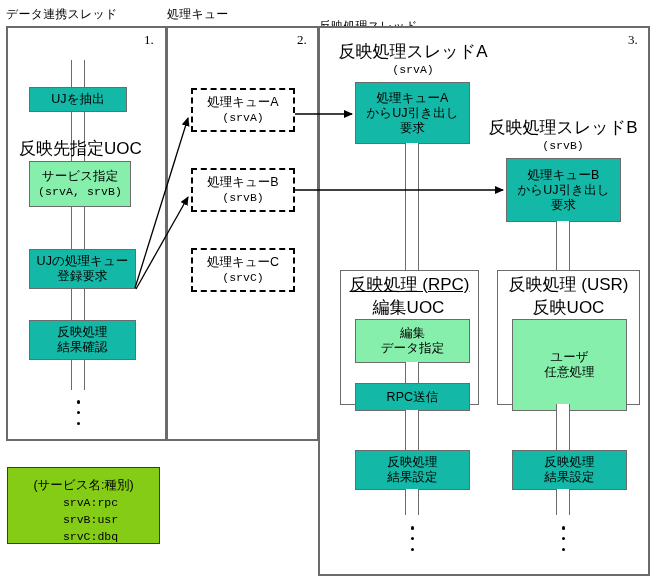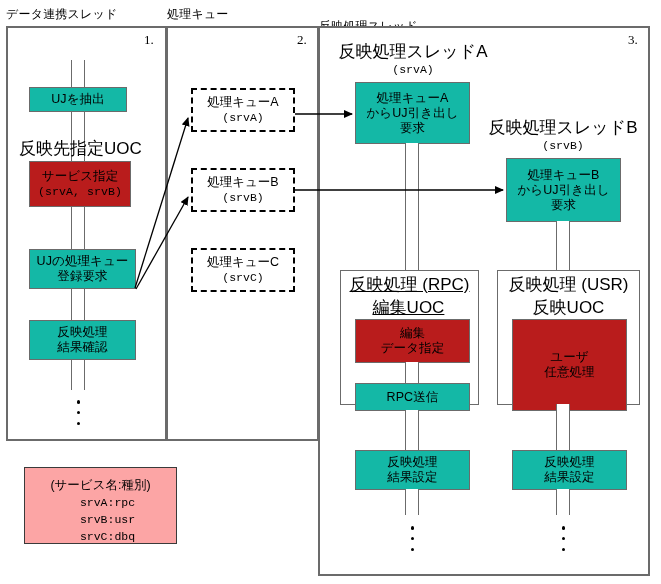--- a/index.html
+++ b/index.html
@@ -17,21 +17,21 @@
   .panel-num{position:absolute;font-size:13px;font-family:"Liberation Serif","DejaVu Serif",serif;}
 
   
   .pbox{
     position:absolute;box-sizing:border-box;background:#14b8a6;
     border:1.5px solid #6b6b6b;
     display:flex;align-items:center;justify-content:center;text-align:center;
     font-size:12.5px;line-height:15px;letter-spacing:0.1px;
   }
   
-  .uoc{background:#b91c1c;border:1.5px solid #6b6b6b;}
+  .uoc{background:#86efac;border:1.5px solid #6b6b6b;}
   
   .qbox{
     position:absolute;box-sizing:border-box;background:#fff;
     border:2px dashed #000;
     display:flex;align-items:center;justify-content:center;text-align:center;
     font-size:12.5px;line-height:15px;
   }
   
   .cbox{position:absolute;box-sizing:border-box;background:#fff;border:1.5px solid #6b6b6b;}
 
@@ -39,22 +39,22 @@
   .spine{position:absolute;background:#fff;border-left:1.5px solid #6b6b6b;border-right:1.5px solid #6b6b6b;box-sizing:border-box;}
 
   
   .cap{position:absolute;text-align:center;white-space:nowrap;font-size:17px;line-height:15px;}
 
   
   .vdots{position:absolute;display:flex;flex-direction:column;align-items:center;justify-content:space-between;}
   .vdots i{display:block;width:3.5px;height:3.5px;border-radius:50%;background:#000;}
 
   
-  .legend{position:absolute;border:1.5px solid #3a3a3a;background:#fca5a5;box-sizing:border-box;
-          font-size:12.5px;line-height:17px;margin-left:17px;}
+  .legend{position:absolute;border:1.5px solid #3a3a3a;background:#84cc16;box-sizing:border-box;
+          font-size:12.5px;line-height:17px;}
   .legend .l0{text-align:center;}
   .legend .li{text-align:center;padding-left:14px;}
 
   svg.overlay{position:absolute;left:0;top:0;width:661px;height:584px;pointer-events:none;}
   .mono{font-family:"Liberation Mono","DejaVu Sans Mono",monospace;font-size:11.5px;}
 </style>
 </head>
 <body>
 
 <div id="stage">
@@ -130,21 +130,21 @@
   <div class="pbox" style="left:506px;top:158px;width:115px;height:64px;white-space:pre-line;">
     <span>処理キューB
 からUJ引き出し
 要求</span>
   </div>
 
   <div class="spine" style="left:556px;top:221px;width:14px;height:50px;"></div>
 
   <div class="cbox" style="left:340px;top:270px;width:139px;height:135px;"></div>
   <div class="cap" style="left:340px;top:277px;width:139px;text-decoration:underline;">反映処理 (RPC)</div>
-  <div class="cap" style="left:340px;top:300px;width:137px;text-decoration:underline;">編集UOC</div>
+  <div class="cap" style="left:340px;top:300px;width:137px;">編集UOC</div>
 
   <div class="pbox uoc" style="left:355px;top:319px;width:115px;height:44px;white-space:pre-line;">
     <span>編集
 データ指定</span>
   </div>
 
   <div class="spine" style="left:405px;top:362px;width:14px;height:22px;"></div>
 
   <div class="pbox" style="left:355px;top:383px;width:115px;height:28px;">
     <span>RPC送信</span>

